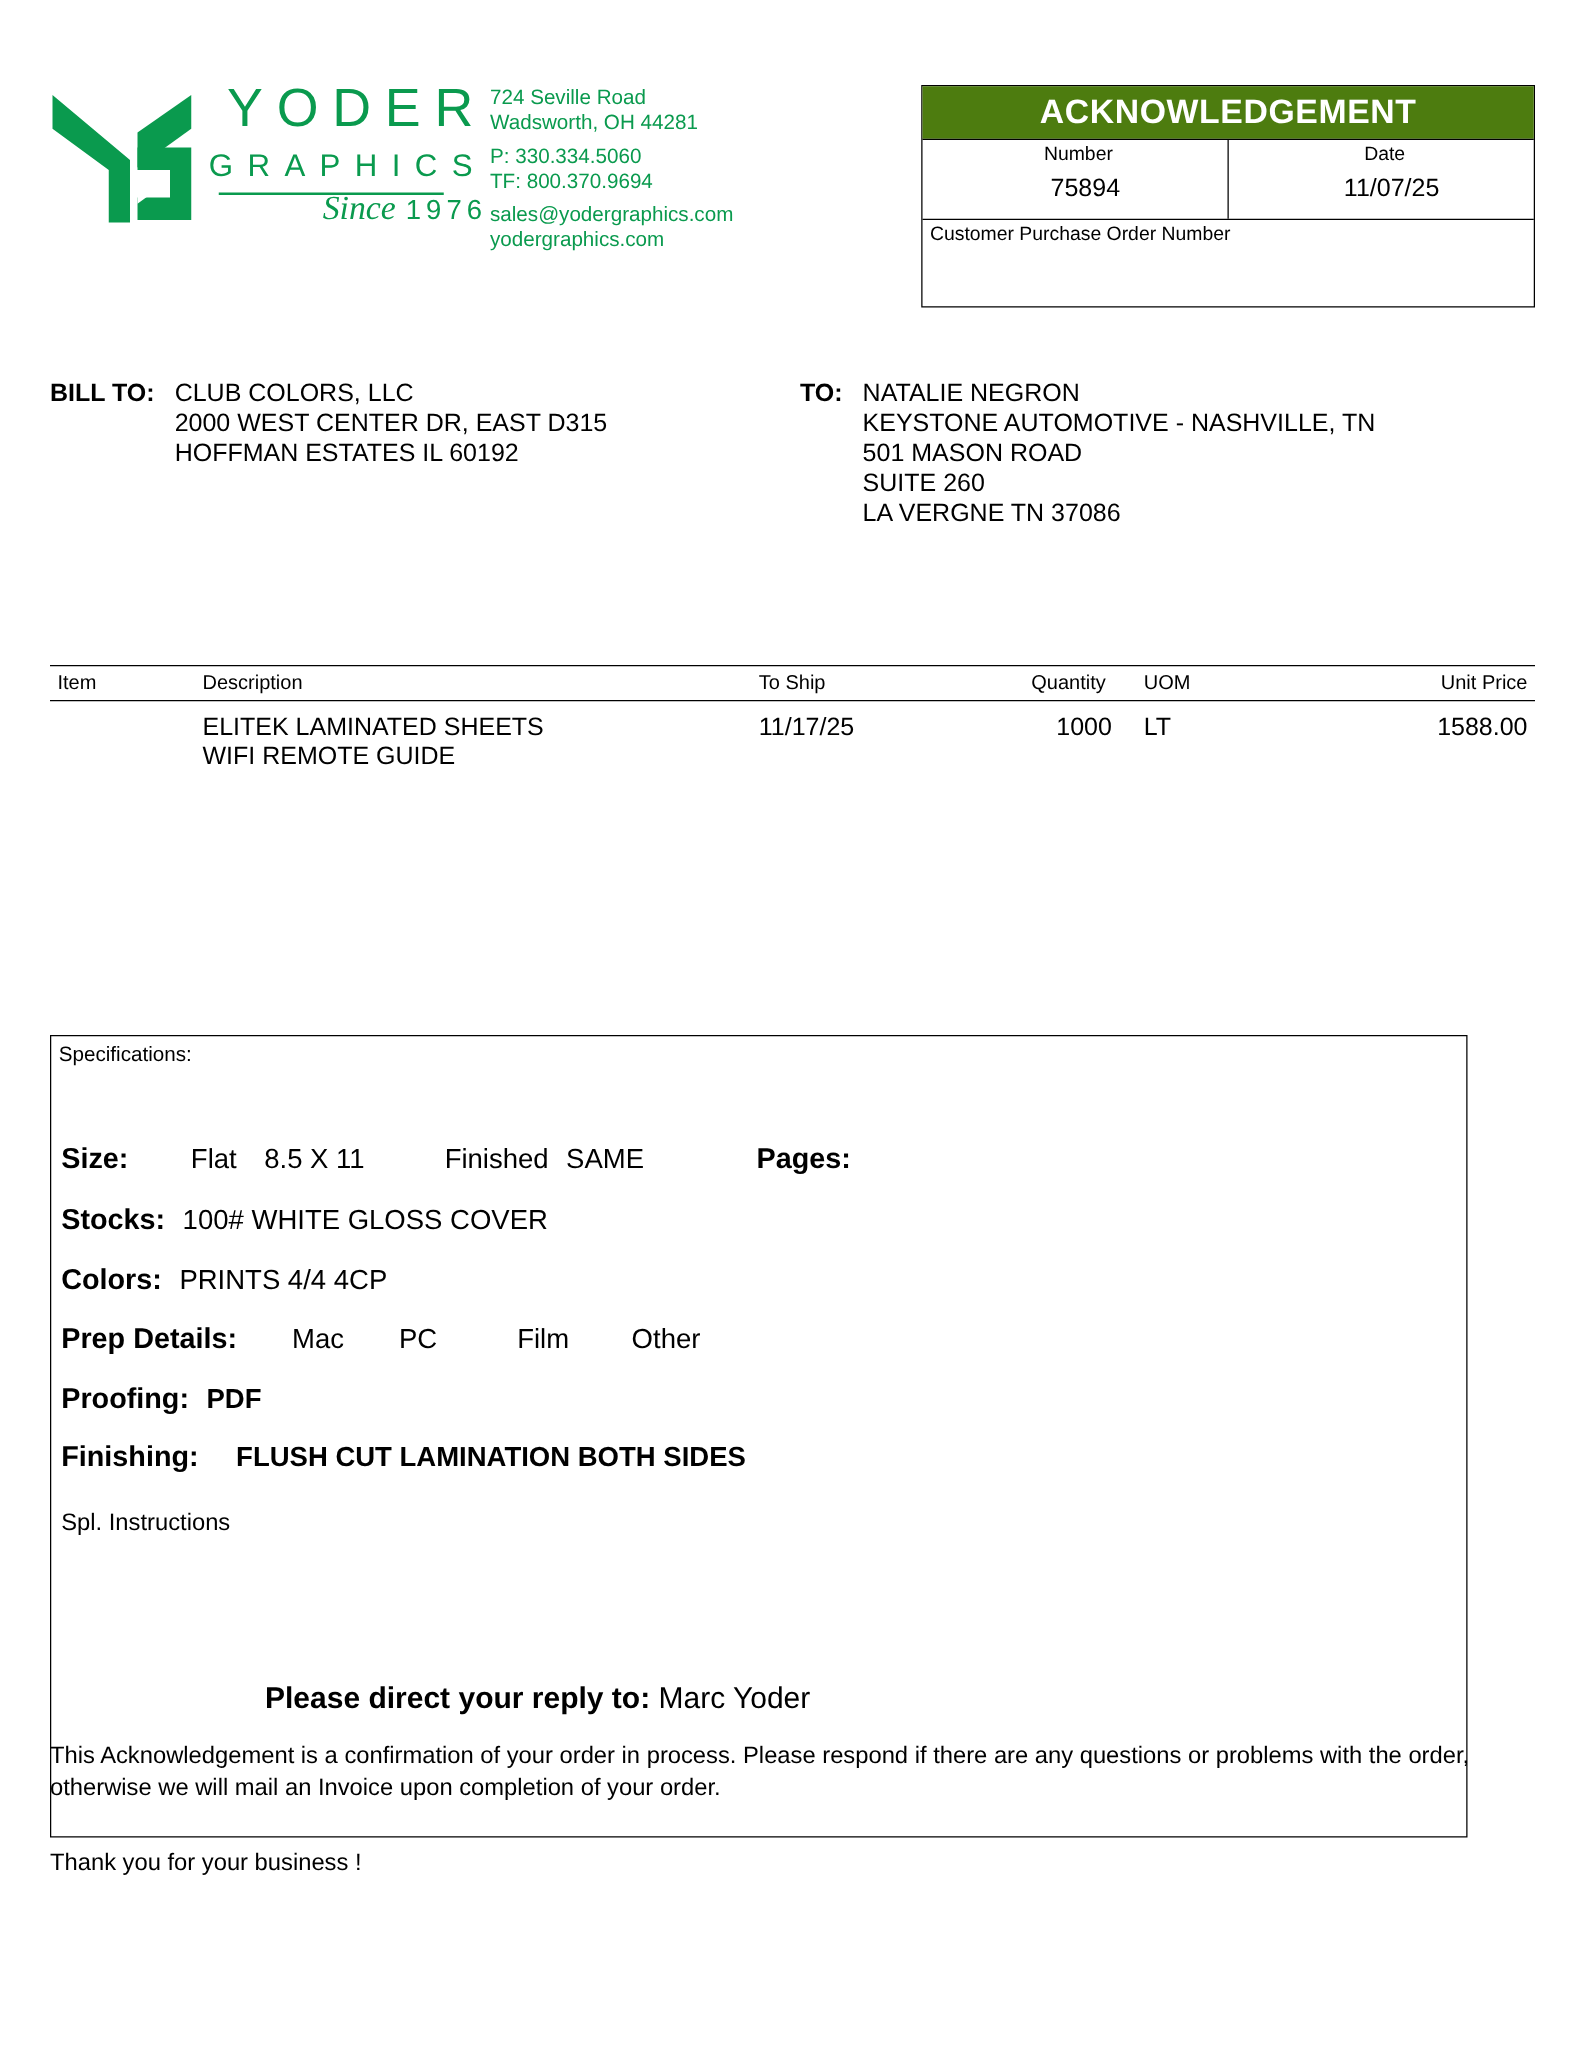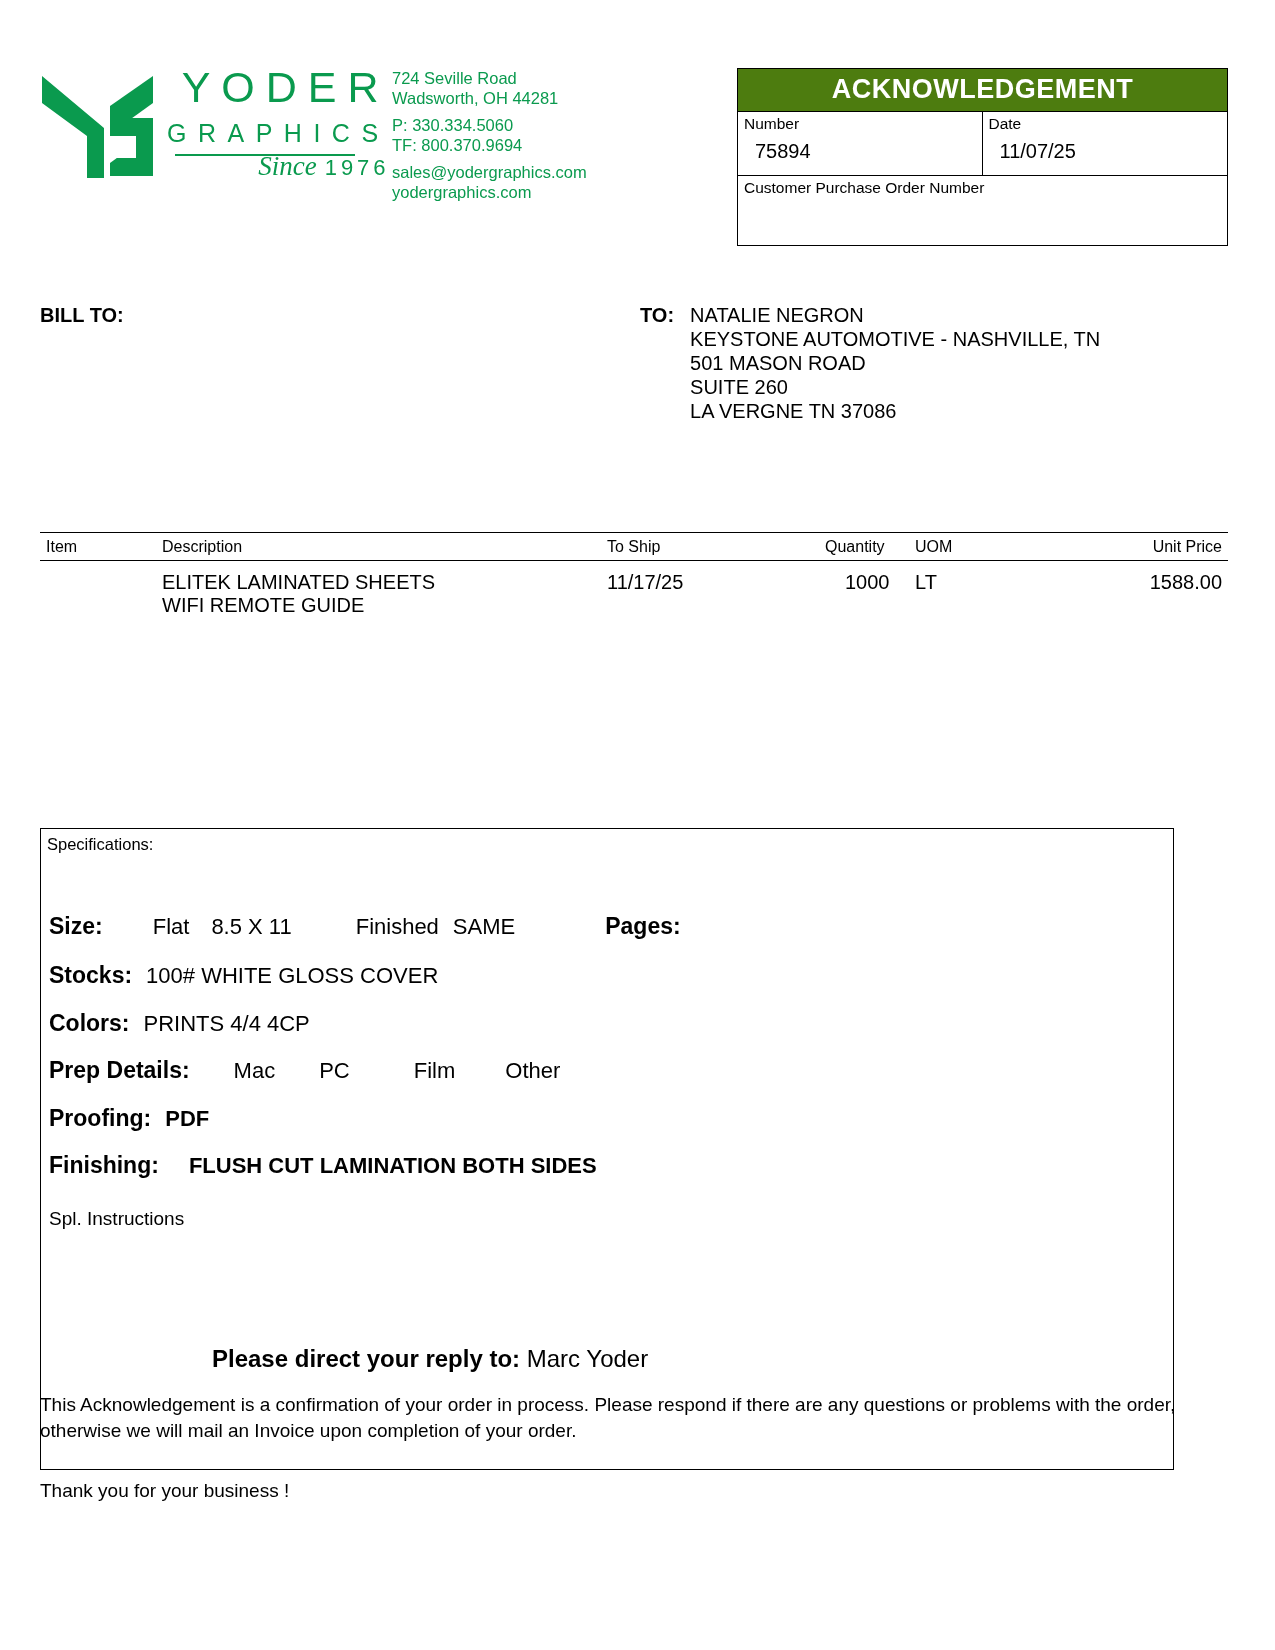--- a/index.html
+++ b/index.html
@@ -114,20 +114,21 @@
     text-align: center;
     font-size: 27px;
     font-weight: bold;
     letter-spacing: 0.5px;
     padding: 6px 0 8px 0;
     line-height: 1.05;
   }
   .ack-row {
     display: flex;
     border-top: 1.5px solid #000;
+    text-align: center;
   }
   .ack-cell {
     box-sizing: border-box;
     padding: 3px 0 0 6px;
     height: 63px;
   }
   .ack-cell.num { width: 50%; border-right: 1.5px solid #000; }
   .ack-cell.date { width: 50%; }
   .ack-label {
     font-size: 15.5px;
@@ -355,20 +356,25 @@
       </div>
       <div class="ack-po">
         <div class="ack-label">Customer Purchase Order Number</div>
         <div class="ack-value"></div>
       </div>
     </div>
   </div>
 
   <div class="addr-bill">
     <div class="addr-label">BILL TO:</div>
+    <div class="addr-lines">
+      <div>CLUB COLORS, LLC</div>
+      <div>2000 WEST CENTER DR, EAST D315</div>
+      <div>HOFFMAN ESTATES  IL  60192</div>
+    </div>
   </div>
 
   <div class="addr-to">
     <div class="addr-label">TO:</div>
     <div class="addr-lines">
       <div>NATALIE NEGRON</div>
       <div>KEYSTONE AUTOMOTIVE - NASHVILLE, TN</div>
       <div>501 MASON ROAD</div>
       <div>SUITE 260</div>
       <div>LA VERGNE  TN  37086</div>

